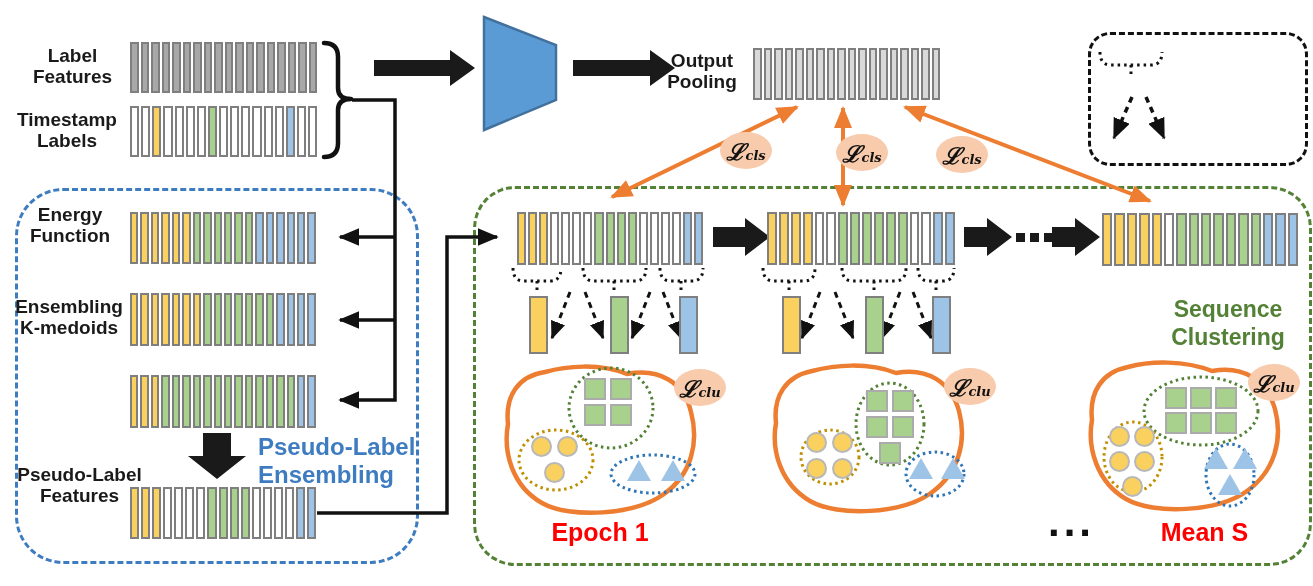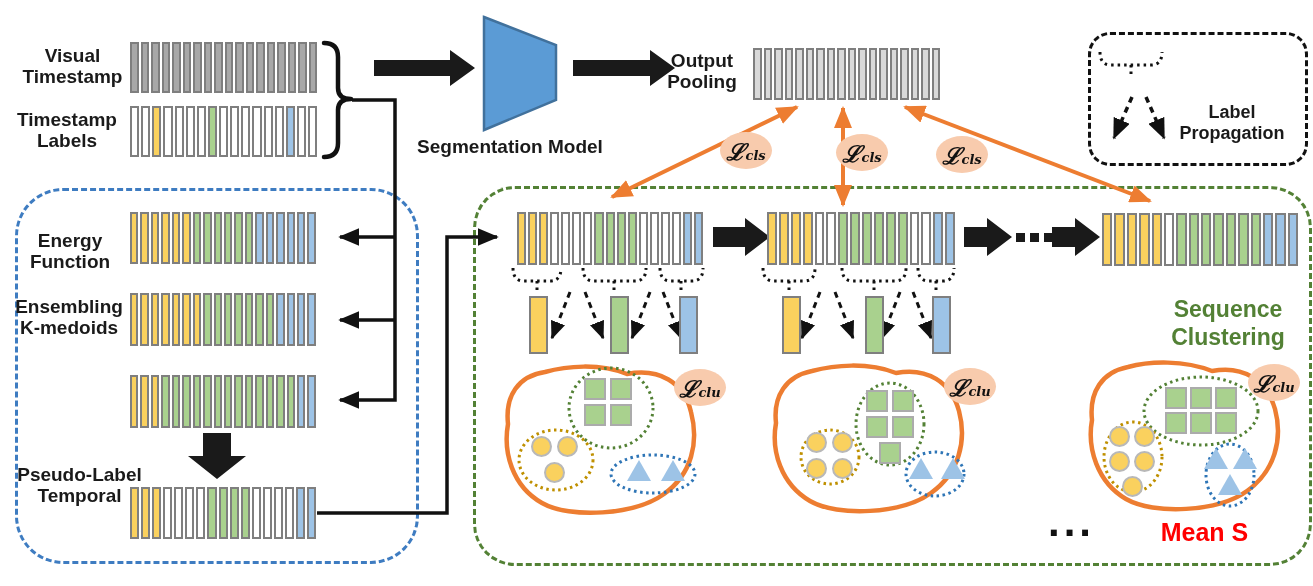--- a/index.html
+++ b/index.html
@@ -119,21 +119,21 @@
       <path d="M663 292 L681 338" marker-end="url(#mb)"></path>
       <path d="M820 292 L802 338" marker-end="url(#mb)"></path>
       <path d="M835 292 L853 338" marker-end="url(#mb)"></path>
       <path d="M900 292 L882 338" marker-end="url(#mb)"></path>
       <path d="M913 292 L931 338" marker-end="url(#mb)"></path>
       <path d="M1132 97 L1114 138" marker-end="url(#mb)" stroke-width="3.5"></path>
       <path d="M1146 97 L1164 138" marker-end="url(#mb)" stroke-width="3.5"></path>
     </g>
   </svg>
 
-  <div class="lbl abs content" style="left:20px;top:45px;width:105px;">Visual Timestamp</div>
+  <div class="lbl abs content" style="left:20px;top:45px;width:105px;">Label Features</div>
   <div class="bar content" style="left:130px;top:42px;width:187px;height:51px;">
       <i class="cell" style="background: rgb(168, 168, 168);"></i>
       <i class="cell" style="background: rgb(168, 168, 168);"></i>
       <i class="cell" style="background: rgb(168, 168, 168);"></i>
       <i class="cell" style="background: rgb(168, 168, 168);"></i>
       <i class="cell" style="background: rgb(168, 168, 168);"></i>
       <i class="cell" style="background: rgb(168, 168, 168);"></i>
       <i class="cell" style="background: rgb(168, 168, 168);"></i>
       <i class="cell" style="background: rgb(168, 168, 168);"></i>
       <i class="cell" style="background: rgb(168, 168, 168);"></i>
@@ -161,21 +161,20 @@
       <i class="cell" style="background: rgb(255, 255, 255);"></i>
       <i class="cell" style="background: rgb(255, 255, 255);"></i>
       <i class="cell" style="background: rgb(255, 255, 255);"></i>
       <i class="cell" style="background: rgb(255, 255, 255);"></i>
       <i class="cell" style="background: rgb(255, 255, 255);"></i>
       <i class="cell" style="background: rgb(157, 195, 230);"></i>
       <i class="cell" style="background: rgb(255, 255, 255);"></i>
       <i class="cell" style="background: rgb(255, 255, 255);"></i>
     </div>
 
-  <div class="lbl abs content" style="left:410px;top:136px;width:200px;">Segmentation Model</div>
   <div class="lbl abs content" style="left:656px;top:50px;width:92px;">Output Pooling</div>
   <div class="bar content" style="left:753px;top:48px;width:187px;height:52px;">
       <i class="cell" style="background: rgb(217, 217, 217);"></i>
       <i class="cell" style="background: rgb(217, 217, 217);"></i>
       <i class="cell" style="background: rgb(217, 217, 217);"></i>
       <i class="cell" style="background: rgb(217, 217, 217);"></i>
       <i class="cell" style="background: rgb(217, 217, 217);"></i>
       <i class="cell" style="background: rgb(217, 217, 217);"></i>
       <i class="cell" style="background: rgb(217, 217, 217);"></i>
       <i class="cell" style="background: rgb(217, 217, 217);"></i>
@@ -184,23 +183,22 @@
       <i class="cell" style="background: rgb(217, 217, 217);"></i>
       <i class="cell" style="background: rgb(217, 217, 217);"></i>
       <i class="cell" style="background: rgb(217, 217, 217);"></i>
       <i class="cell" style="background: rgb(217, 217, 217);"></i>
       <i class="cell" style="background: rgb(217, 217, 217);"></i>
       <i class="cell" style="background: rgb(217, 217, 217);"></i>
       <i class="cell" style="background: rgb(217, 217, 217);"></i>
       <i class="cell" style="background: rgb(217, 217, 217);"></i>
     </div>
 
-  <div class="lbl lbl-legend abs content" style="left:1168px;top:102px;width:128px;">Label Propagation</div>
-
-  <div class="lbl abs content" style="left:18px;top:230px;width:104px;">Energy Function</div>
+
+  <div class="lbl abs content" style="left:18px;top:204px;width:104px;">Energy Function</div>
   <div class="bar content" style="left:130px;top:212px;width:186px;height:52px;">
       <i class="cell" style="background: rgb(250, 209, 94);"></i>
       <i class="cell" style="background: rgb(250, 209, 94);"></i>
       <i class="cell" style="background: rgb(250, 209, 94);"></i>
       <i class="cell" style="background: rgb(250, 209, 94);"></i>
       <i class="cell" style="background: rgb(250, 209, 94);"></i>
       <i class="cell" style="background: rgb(250, 209, 94);"></i>
       <i class="cell" style="background: rgb(169, 209, 142);"></i>
       <i class="cell" style="background: rgb(169, 209, 142);"></i>
       <i class="cell" style="background: rgb(169, 209, 142);"></i>
@@ -248,21 +246,22 @@
       <i class="cell" style="background: rgb(169, 209, 142);"></i>
       <i class="cell" style="background: rgb(169, 209, 142);"></i>
       <i class="cell" style="background: rgb(169, 209, 142);"></i>
       <i class="cell" style="background: rgb(169, 209, 142);"></i>
       <i class="cell" style="background: rgb(169, 209, 142);"></i>
       <i class="cell" style="background: rgb(169, 209, 142);"></i>
       <i class="cell" style="background: rgb(169, 209, 142);"></i>
       <i class="cell" style="background: rgb(157, 195, 230);"></i>
       <i class="cell" style="background: rgb(157, 195, 230);"></i>
     </div>
-  <div class="lbl abs content" style="left:12px;top:464px;width:135px;">Pseudo-Label Temporal</div>
+  <div class="lbl lbl-blue abs content" style="left:258px;top:433px;width:165px;">Pseudo-Label Ensembling</div>
+  <div class="lbl abs content" style="left:12px;top:464px;width:135px;">Pseudo-Label Features</div>
   <div class="bar content" style="left:130px;top:487px;width:186px;height:52px;">
       <i class="cell" style="background: rgb(250, 209, 94);"></i>
       <i class="cell" style="background: rgb(250, 209, 94);"></i>
       <i class="cell" style="background: rgb(250, 209, 94);"></i>
       <i class="cell" style="background: rgb(255, 255, 255);"></i>
       <i class="cell" style="background: rgb(255, 255, 255);"></i>
       <i class="cell" style="background: rgb(255, 255, 255);"></i>
       <i class="cell" style="background: rgb(255, 255, 255);"></i>
       <i class="cell" style="background: rgb(169, 209, 142);"></i>
       <i class="cell" style="background: rgb(169, 209, 142);"></i>
@@ -411,16 +410,17 @@
   <div class="badge" style="left:944px;top:368px;">
     <span class="lmain">ℒ</span>
       <span class="lsub">clu</span>
   </div>
   <div class="badge" style="left:1248px;top:364px;">
     <span class="lmain">ℒ</span>
       <span class="lsub">clu</span>
   </div>
 
   <div class="lbl lbl-green abs content" style="left:1163px;top:296px;width:130px;">Sequence Clustering</div>
+  <div class="lbl lbl-red abs content" style="left:540px;top:518px;width:120px;">Epoch 1</div>
   <div class="lbl lbl-red abs content" style="left:1142px;top:518px;width:125px;">Mean S</div>
   <div class="ellipsis content" style="left:1048px;top:518px;">...</div>
 
 </div>
 
 </body></html>

